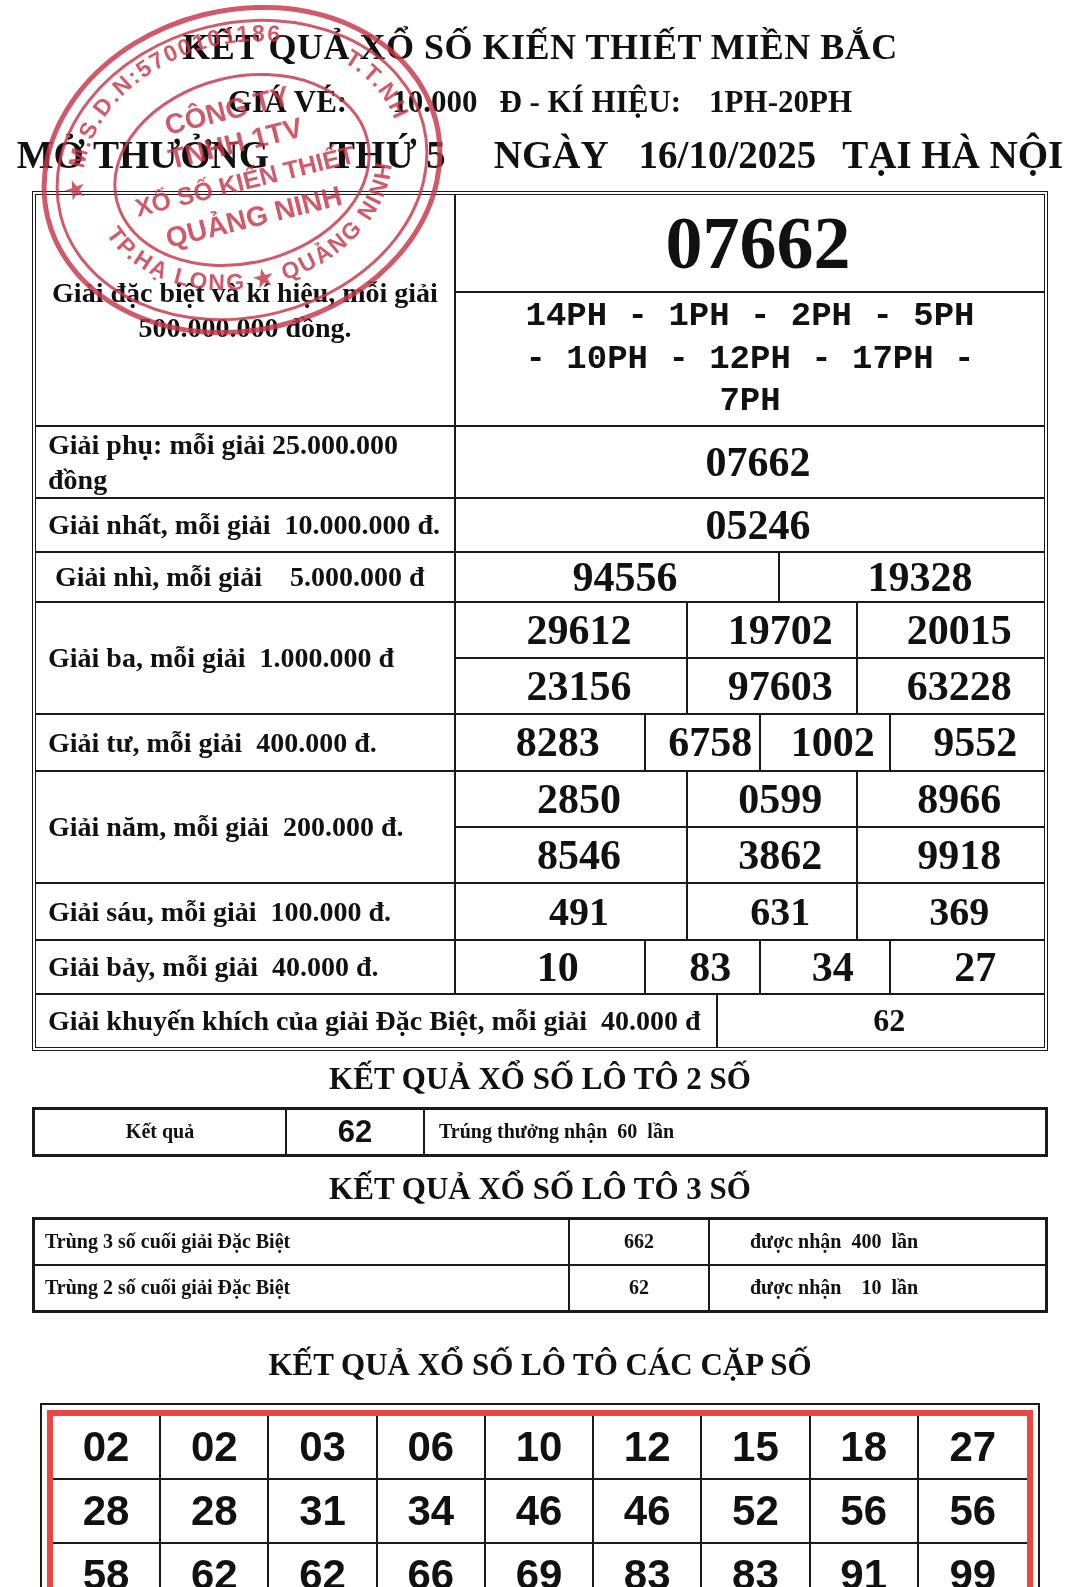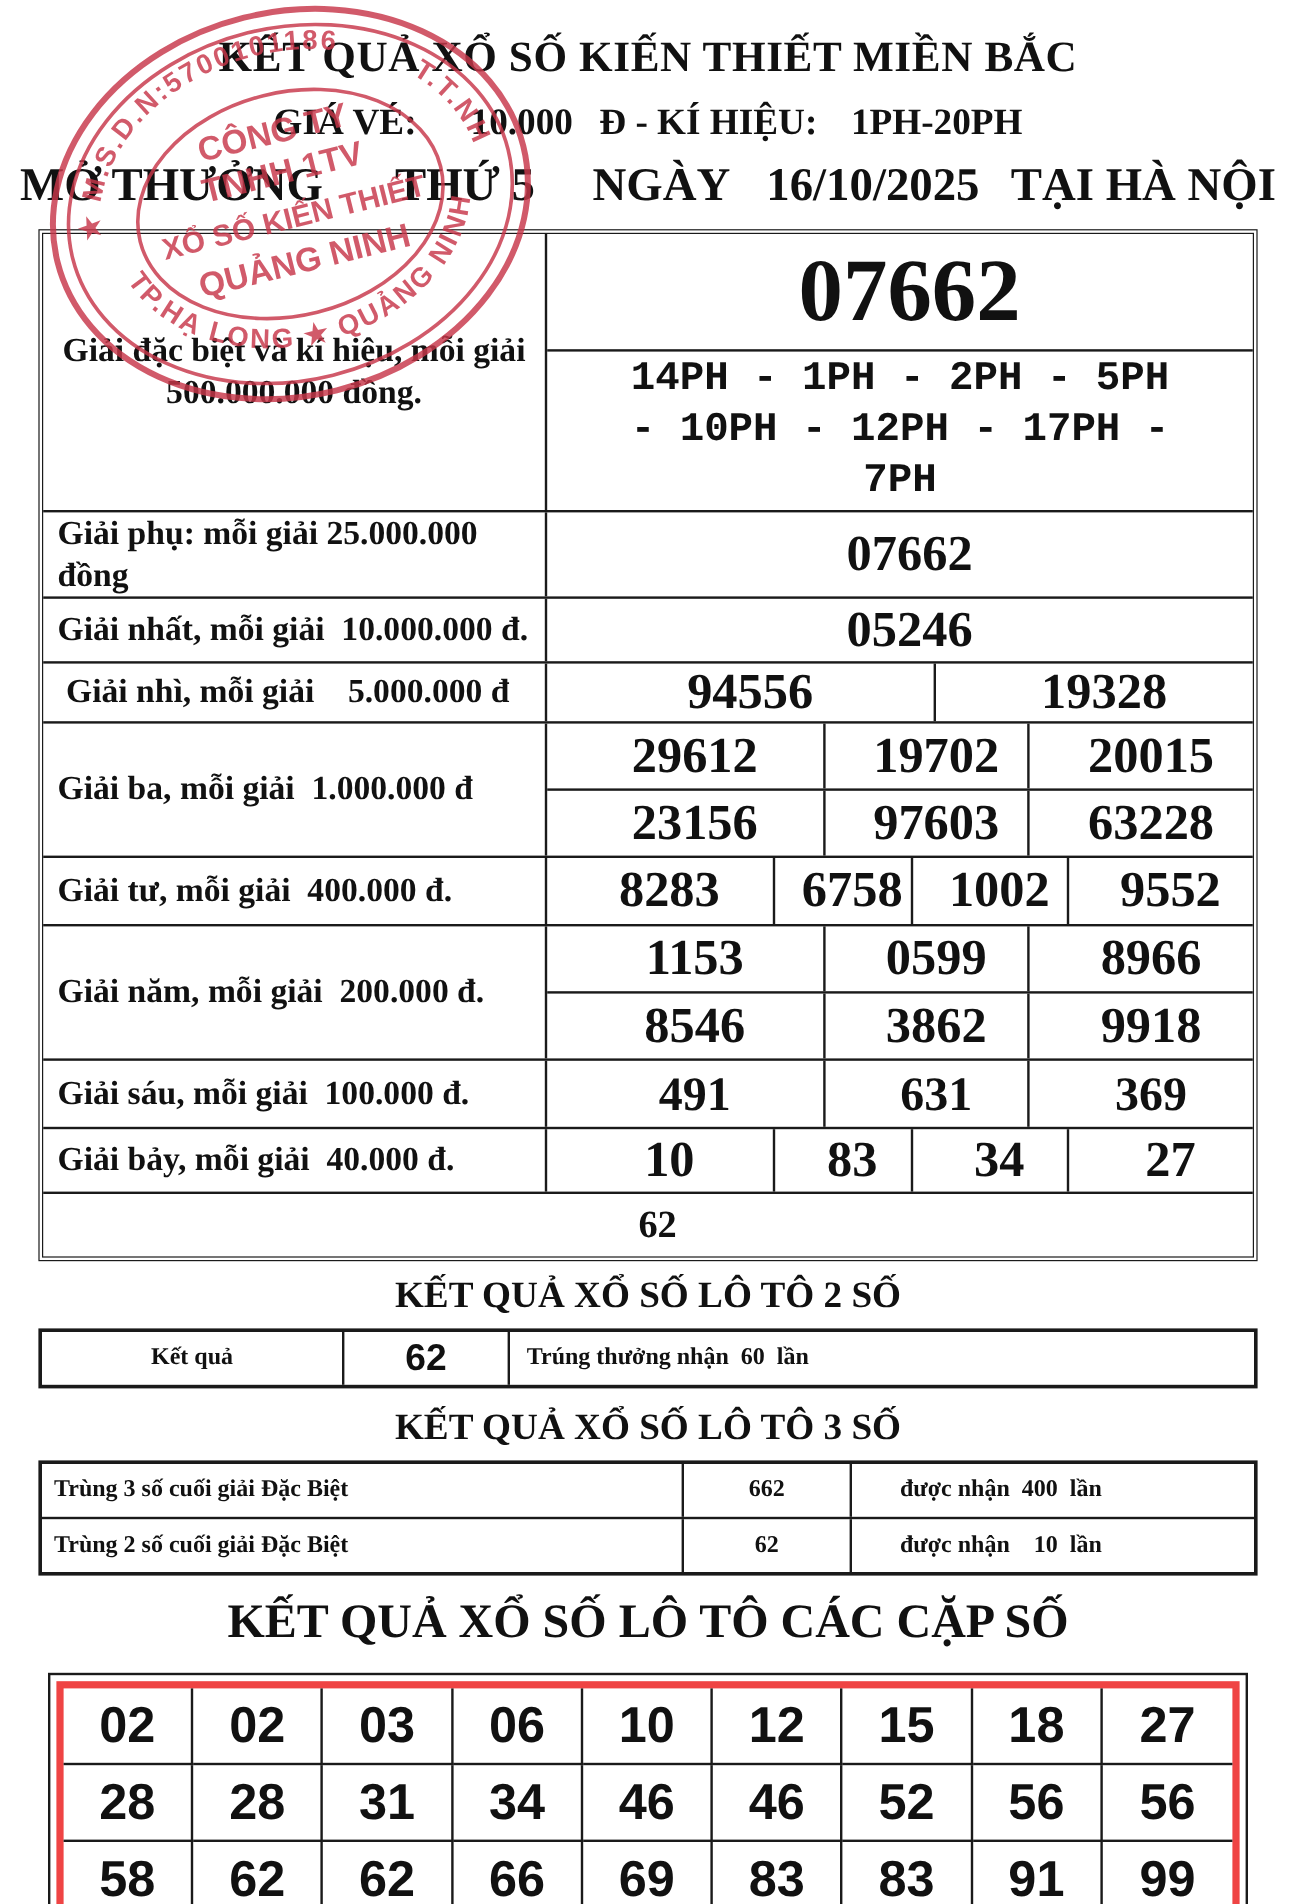--- a/index.html
+++ b/index.html
@@ -77,21 +77,21 @@
   }
   .lc-center{justify-content:center;}
   .l2a{width:252px;flex:none;border-right:2px solid #1a1a1a;}
   .l2b{width:138px;flex:none;border-right:2px solid #1a1a1a;font-family:"Liberation Sans",sans-serif;font-size:31px;}
   .l2c{flex:1;padding-left:14px;}
   .l3a{width:535px;flex:none;border-right:2px solid #1a1a1a;padding-left:10px;}
   .l3b{width:140px;flex:none;border-right:2px solid #1a1a1a;}
   .l3c{flex:1;padding-left:40px;}
 
   
-  .pairs-heading{margin-top:14px;font-size:40px;}
+  .pairs-heading{margin-top:34px;font-size:31px;}
   .pairs-outer{margin:20px 40px 0 40px;border:2px solid #1a1a1a;padding:5px;}
   .pairs-inner{border:6px solid #ef4444;padding:0 0 13px 0;}
   .pairs-grid{display:grid;grid-template-columns:repeat(9,1fr);}
   .pair-cell{
     border-right:2px solid #1a1a1a;border-bottom:2px solid #1a1a1a;
     display:flex;align-items:center;justify-content:center;
     height:62px;font-family:"Liberation Sans",sans-serif;font-weight:bold;font-size:42px;
   }
   .pair-cell.last-col{border-right:none;}
 </style>
@@ -198,21 +198,21 @@
         <div class="vc num42 w4b bl">6758</div>
         <div class="vc num42 w4c bl">1002</div>
         <div class="vc num42 w4d bl">9552</div>
       </div>
     </div>
 
     <div class="prow" style="min-height:110px">
       <div class="plabel">Giải năm, mỗi giải  200.000 đ.</div>
       <div class="pvals pvals-col">
         <div class="subrow">
-          <div class="vc num42 w3a">1153</div>
+          <div class="vc num42 w3a">2850</div>
           <div class="vc num42 w3b bl">0599</div>
           <div class="vc num42 w3c bl">8966</div>
         </div>
         <div class="subrow bt">
           <div class="vc num42 w3a">8546</div>
           <div class="vc num42 w3b bl">3862</div>
           <div class="vc num42 w3c bl">9918</div>
         </div>
       </div>
     </div>
@@ -230,20 +230,21 @@
       <div class="plabel">Giải bảy, mỗi giải  40.000 đ.</div>
       <div class="pvals">
         <div class="vc num42 w4a">10</div>
         <div class="vc num42 w4b bl">83</div>
         <div class="vc num42 w4c bl">34</div>
         <div class="vc num42 w4d bl">27</div>
       </div>
     </div>
 
     <div class="prow" style="min-height:52px">
+      <div class="plabel klabel">Giải khuyến khích của giải Đặc Biệt, mỗi giải  40.000 đ</div>
       <div class="vc num32 kval">62</div>
     </div>
 
   </div>
 
   <div class="sec-heading">KẾT QUẢ XỔ SỐ LÔ TÔ 2 SỐ</div>
   <div class="loto2-table">
     <div class="lrow">
       <div class="lcell lc-center l2a">Kết quả</div>
       <div class="lcell lc-center l2b">62</div>

